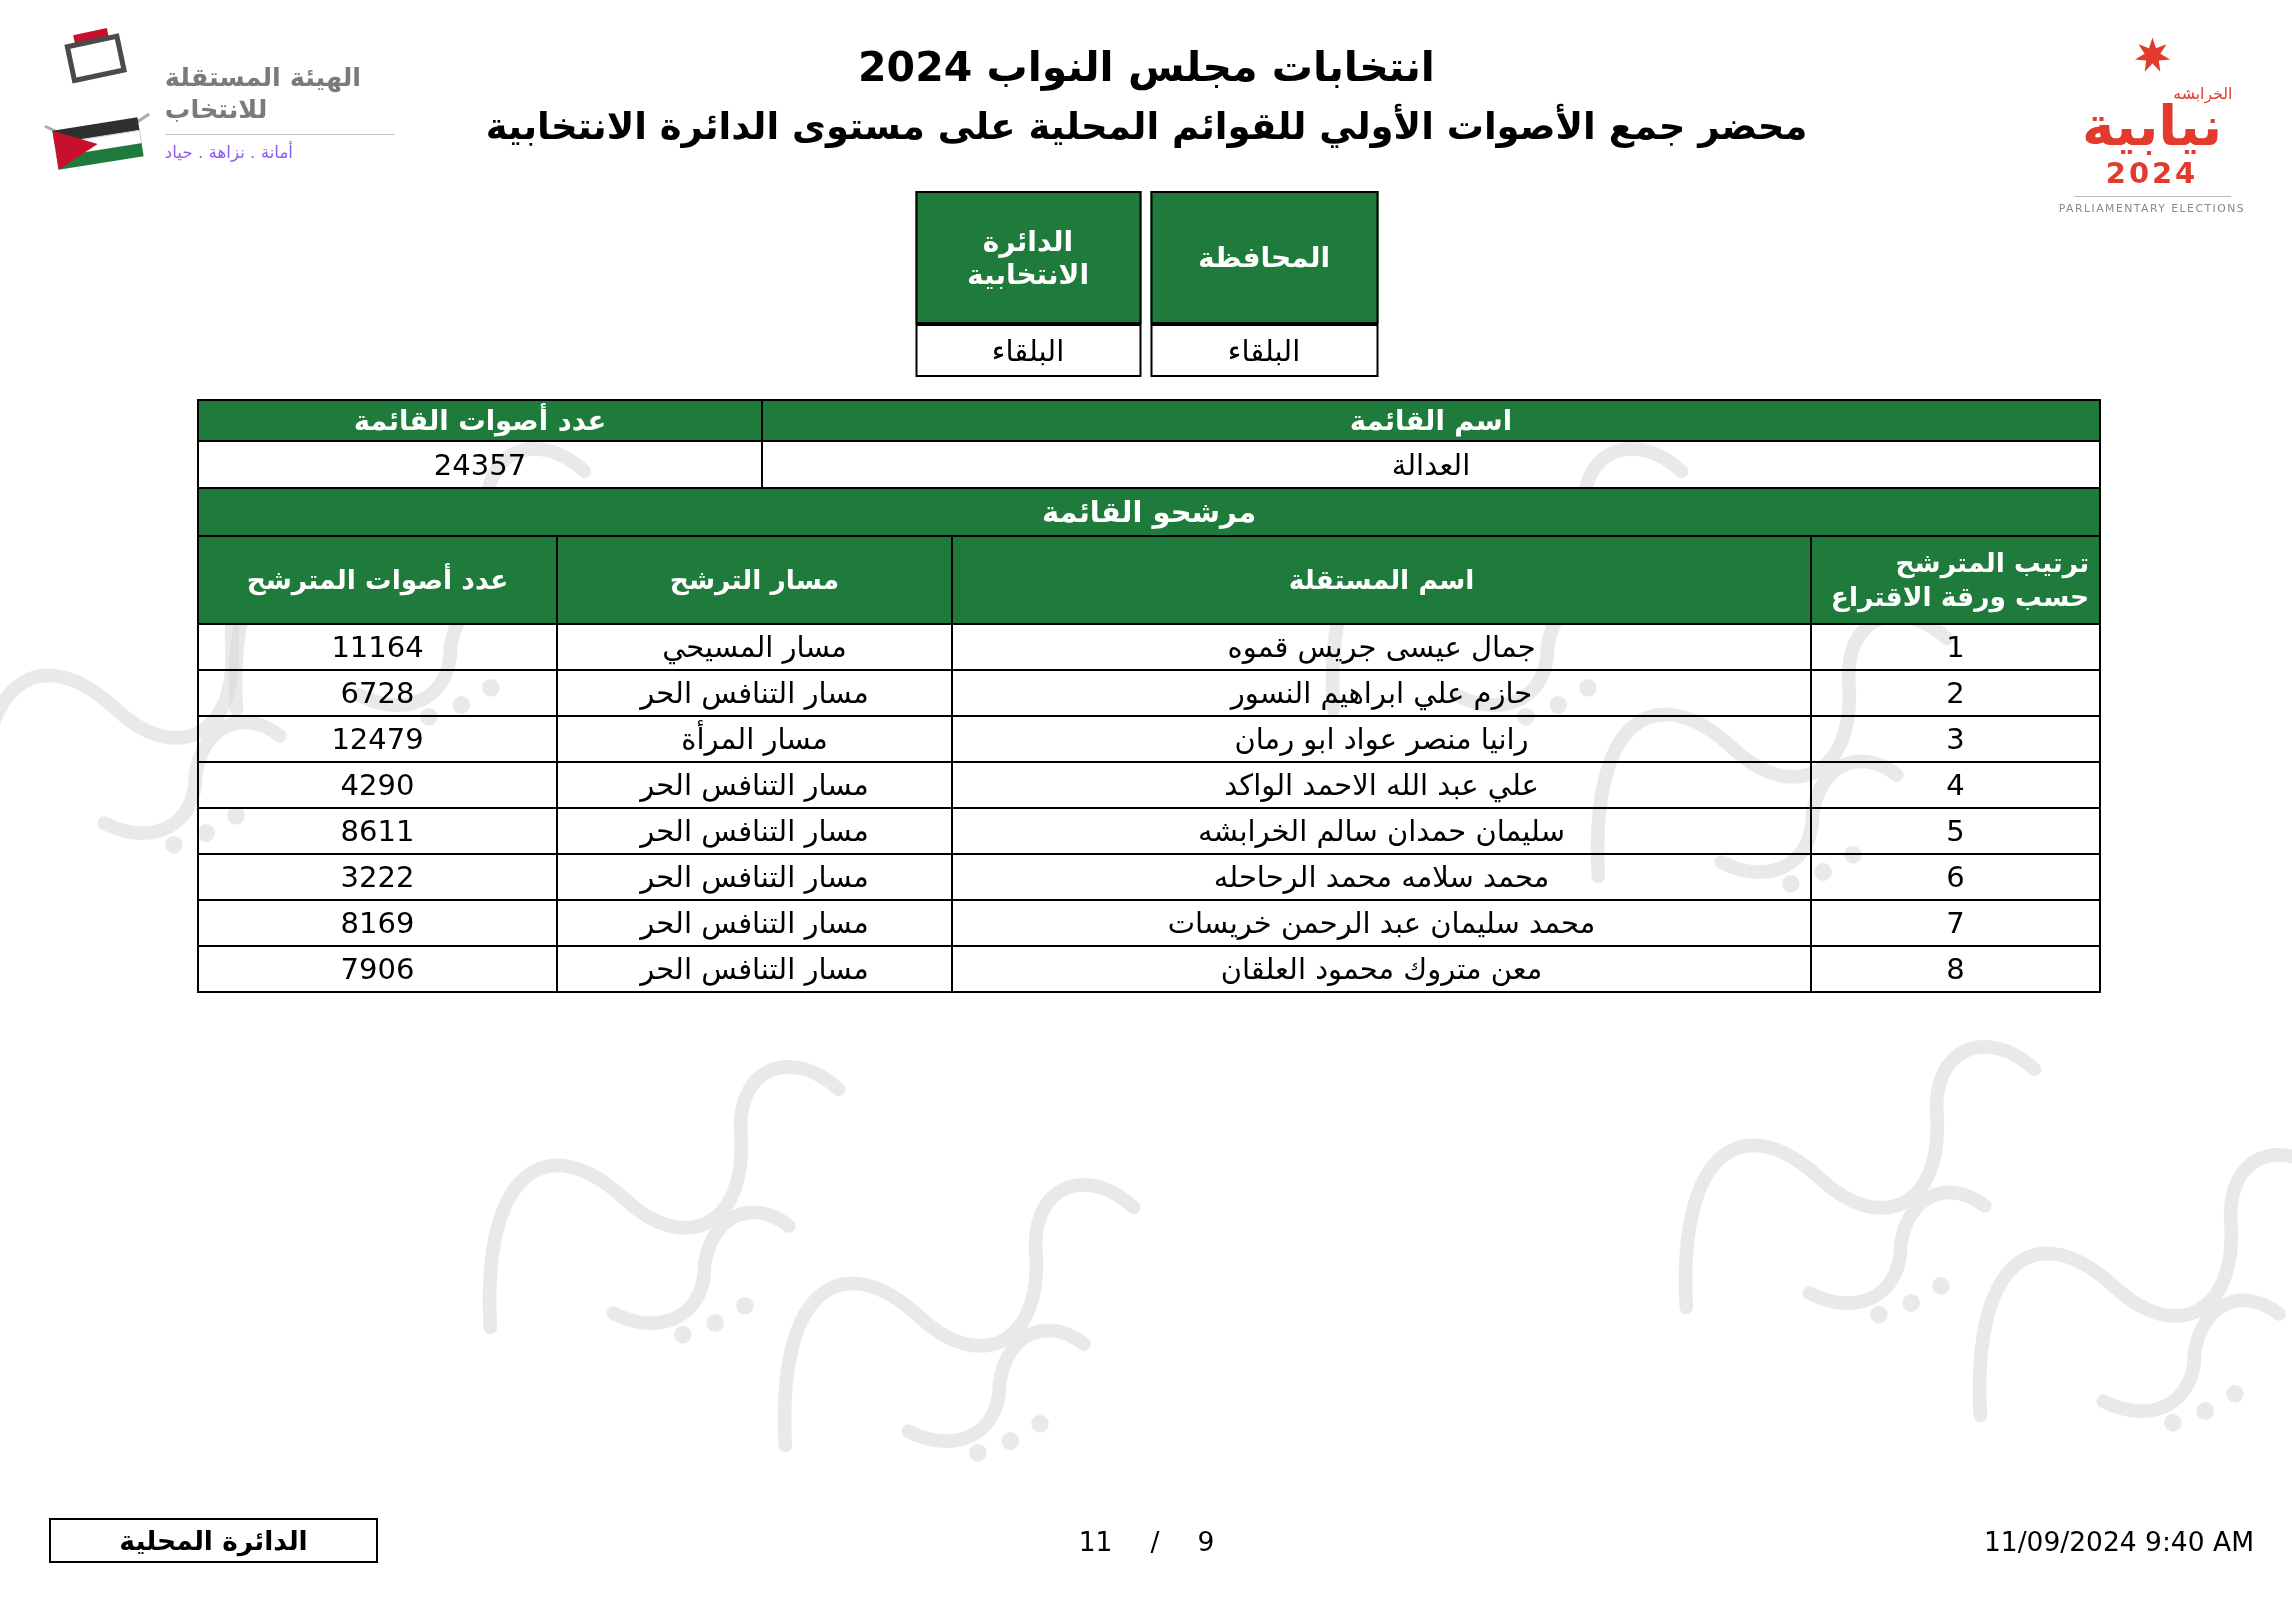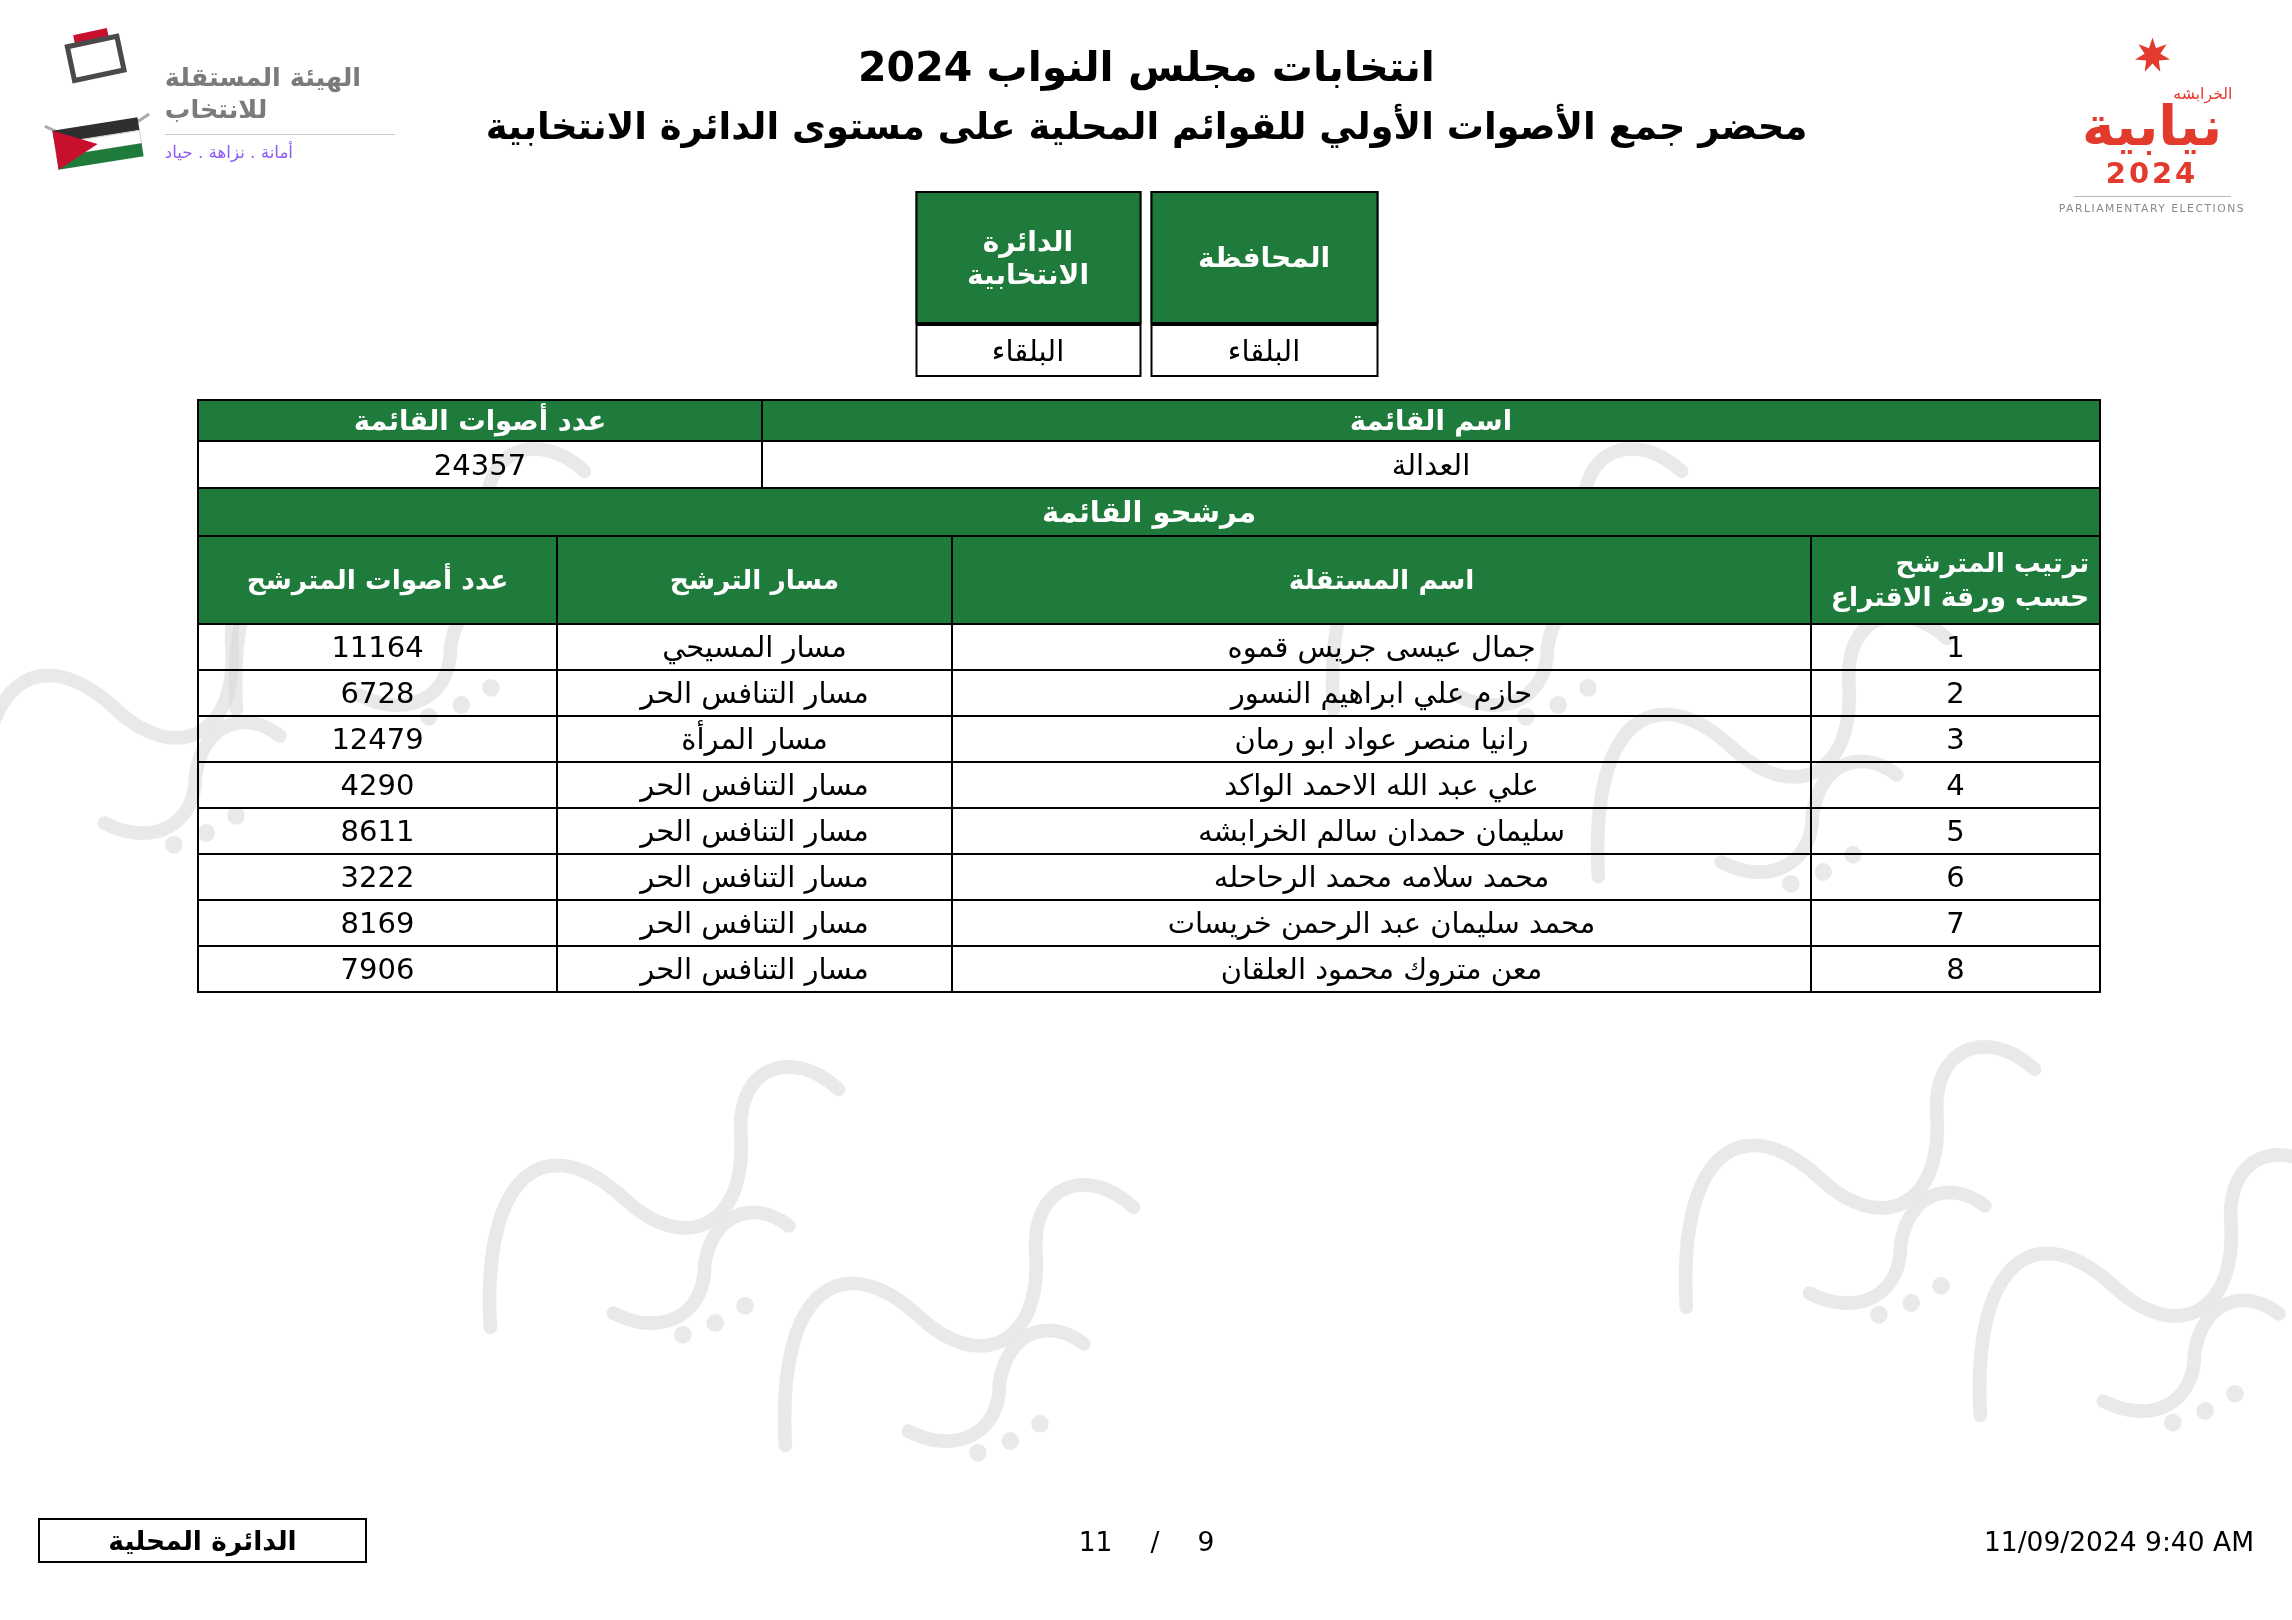--- a/index.html
+++ b/index.html
@@ -47,21 +47,21 @@
   .t1 .hrow td { height:41px; }
   .t1 .vrow td { height:47px; font-size:29px;margin-top:36px; }
   .t1 .num { font-size:30px; }
   .t2 { margin-top:-2px; }
   .t2 .band td { height:48px; font-size:29px; }
   .t2 .chead td { height:88px; line-height:1.3; font-size:26.5px; }
   .t2 .chead .order-h { text-align:right; padding:0 9.8px; }
   .t2 .drow td, .t2 tbody td { height:46px; font-size:29px; }
 
   
-  .footer-box { position:absolute; left:38px; top:1518px; width:329px; height:45px; border:2.9px solid #000; display:flex; align-items:center; justify-content:center; font-weight:bold; font-size:26.5px; direction:rtl; }
+  .footer-box { position:absolute; left:49px; top:1518px; width:329px; height:45px; border:2.9px solid #000; display:flex; align-items:center; justify-content:center; font-weight:bold; font-size:26.5px; direction:rtl; }
   .page-num { position:absolute; top:1526px; left:0; width:100%; text-align:center; font-size:26.5px; direction:ltr; }
   .page-num span { margin:0 19px; }
   .datetime { position:absolute; top:1526px; right:39px; font-size:26.5px; direction:ltr; }
 </style>
 </head>
 <body>
 
 <div class="page">
 
   <svg width="0" height="0" style="position:absolute">

